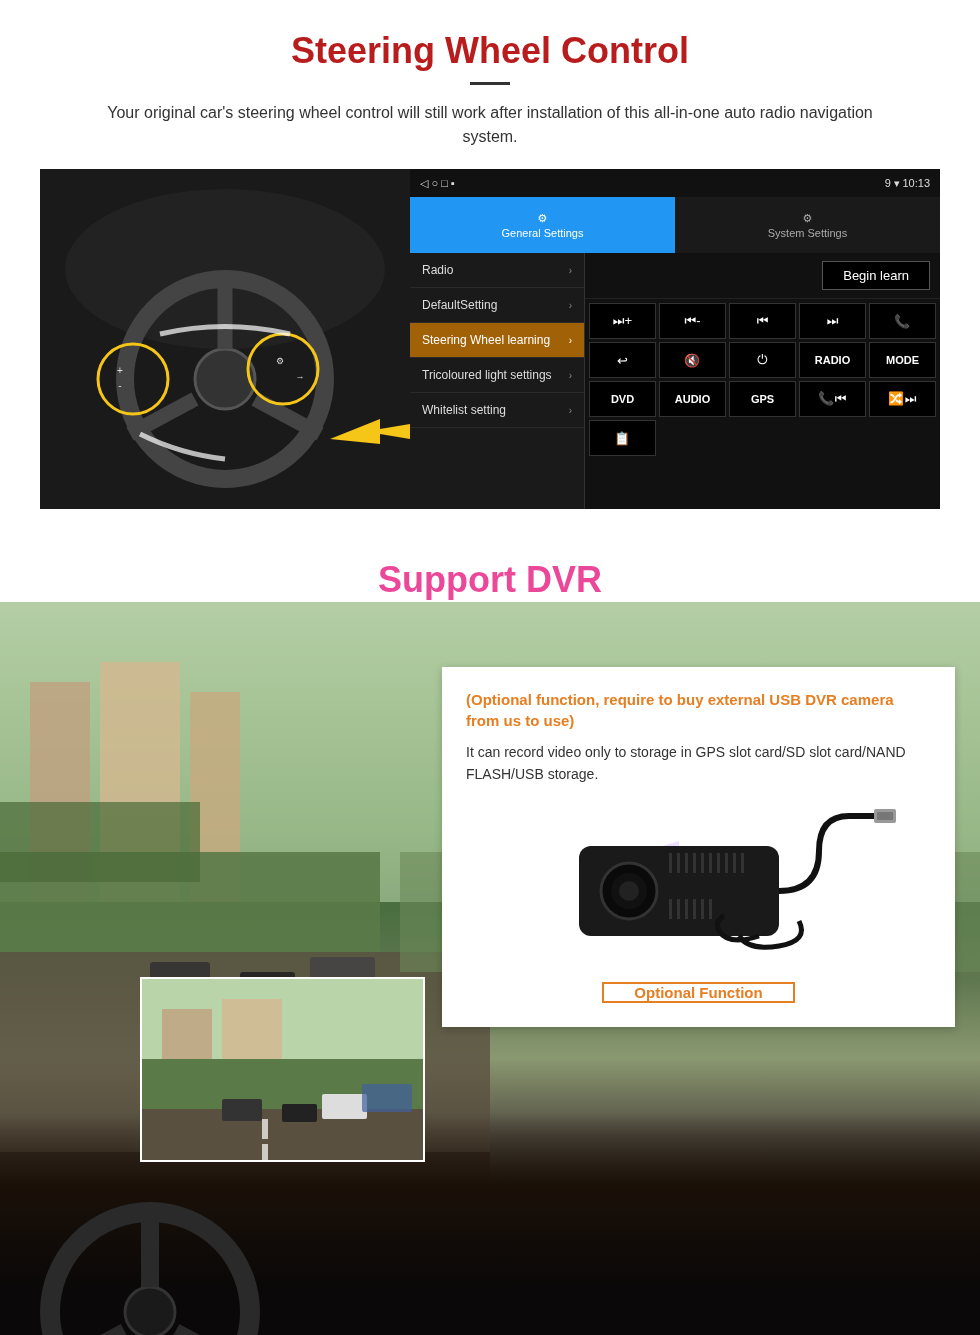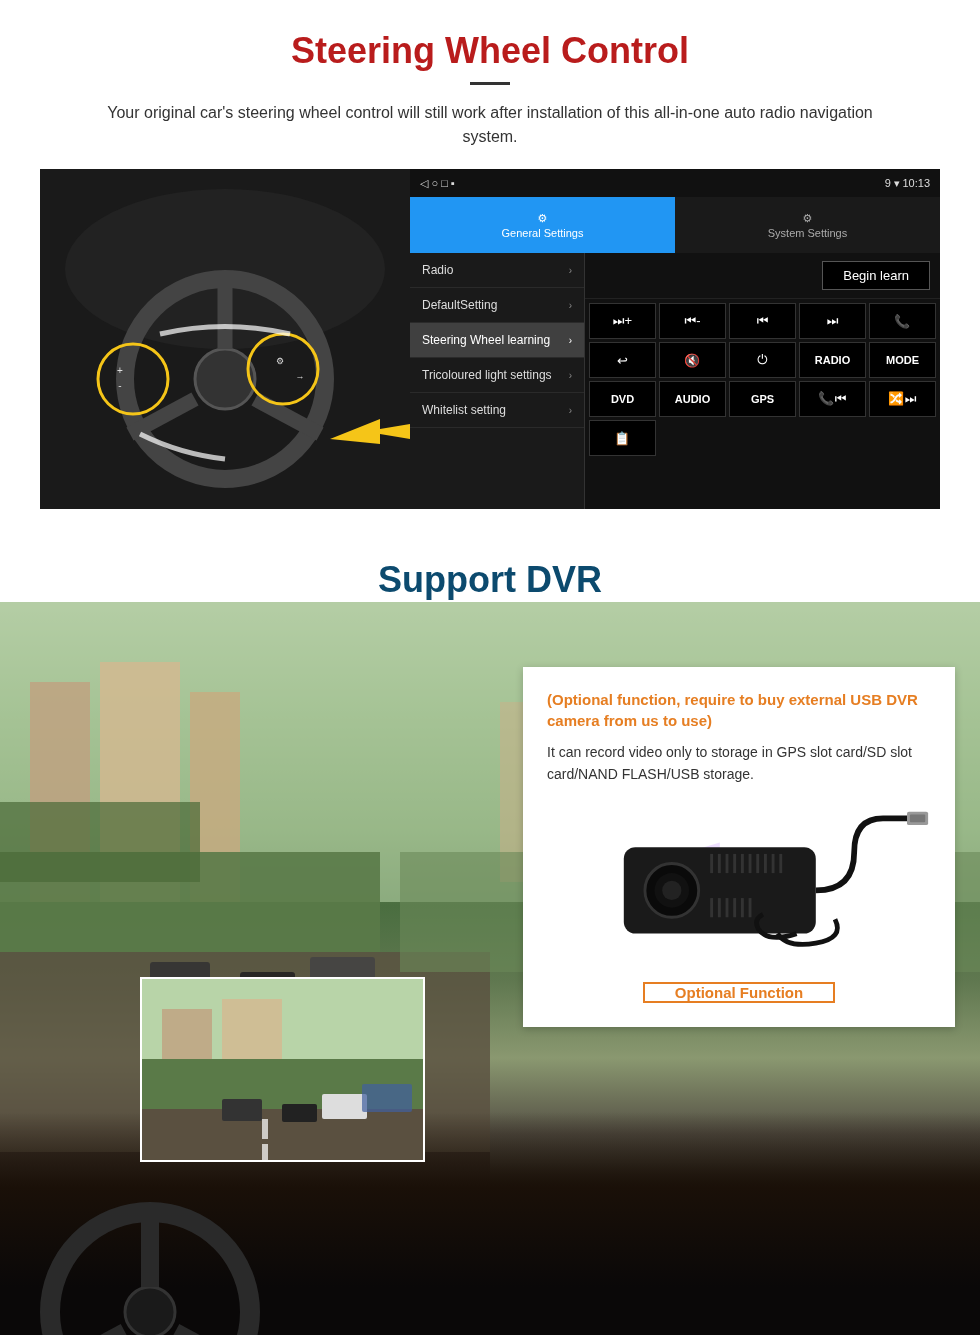--- a/index.html
+++ b/index.html
@@ -116,21 +116,21 @@
       padding: 10px 12px;
       border-bottom: 1px solid #2a2a2a;
       display: flex;
       align-items: center;
       justify-content: space-between;
       color: #ddd;
       font-size: 12px;
       cursor: pointer;
     }
     .menu-item.active {
-      background: #404040;
+      background: #a16207;
       color: #fff;
       justify-content: space-between;
     }
     .menu-item .chevron {
       font-size: 10px;
       color: #888;
     }
     .menu-item.active .chevron { color: #fff; }
     .android-content {
       flex: 1;
@@ -179,21 +179,21 @@
 
     
     .section-dvr {
       position: relative;
       width: 980px;
       min-height: 800px;
     }
     .section-dvr h2 {
       font-size: 36px;
       font-weight: 900;
-      color: #0c4a6e;
+      color: #ec4899;
       text-align: center;
       padding-top: 30px;
       margin-bottom: 8px;
     }
     .dvr-divider {
       width: 40px;
       height: 3px;
       background: #333;
       margin: 0 auto 0;
     }
@@ -226,21 +226,21 @@
       height: 185px;
       border: 2px solid #fff;
       background: linear-gradient(135deg, #6a8e58 0%, #4a6e40 50%, #8a9870 100%);
       overflow: hidden;
     }
     
     .dvr-card {
       position: absolute;
       right: 25px;
       top: 65px;
-      width: 432px;
+      width: 513px;
       background: #fff;
       padding: 22px 24px 24px;
       box-shadow: 0 2px 8px rgba(0,0,0,0.2);
     }
     .dvr-card .optional-orange {
       color: #e67e22;
       font-size: 15px;
       font-weight: bold;
       line-height: 1.4;
       margin-bottom: 10px;

